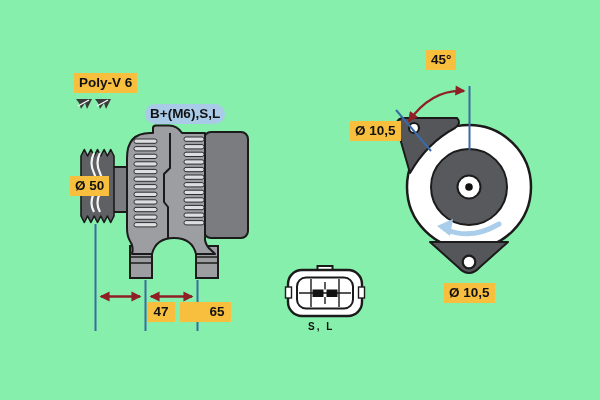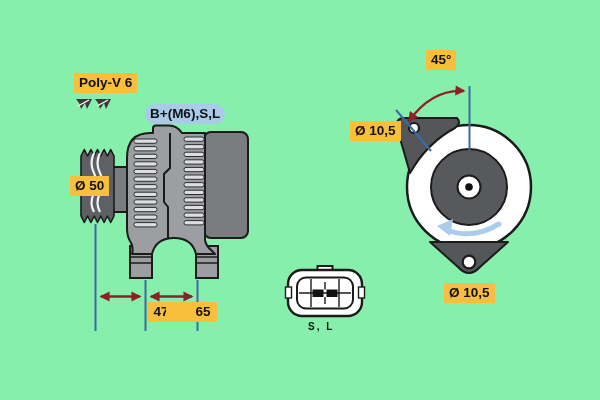--- a/index.html
+++ b/index.html
@@ -151,21 +151,21 @@
   </svg>
 
   <div class="tag yellow" style="left:74px;top:73px;">Poly-V 6</div>
 
   <div class="tag blue" style="left:145px;top:104px;border-radius:10px;">B+(M6),S,L</div>
 
   <div class="tag yellow" style="left:38px;top:176px;margin-left:32px;">Ø 50</div>
 
   <div class="tag yellow" style="left:106px;top:302px;min-width:18px;margin-left:41px;">47</div>
 
-  <div class="tag yellow" style="left:166px;top:302px;min-width:18px;padding-left:28px;">65</div>
+  <div class="tag yellow" style="left:180px;top:302px;min-width:18px;padding-left:28px;">65</div>
 
   <div class="tag yellow" style="left:426px;top:50px;">45°</div>
 
   <div class="tag yellow" style="left:350px;top:121px;">Ø 10,5</div>
 
   <div class="tag yellow" style="left:444px;top:283px;">Ø 10,5</div>
 
   <div class="tag plain" style="left:303px;top:317px;">S, L</div>
 </div>
 

